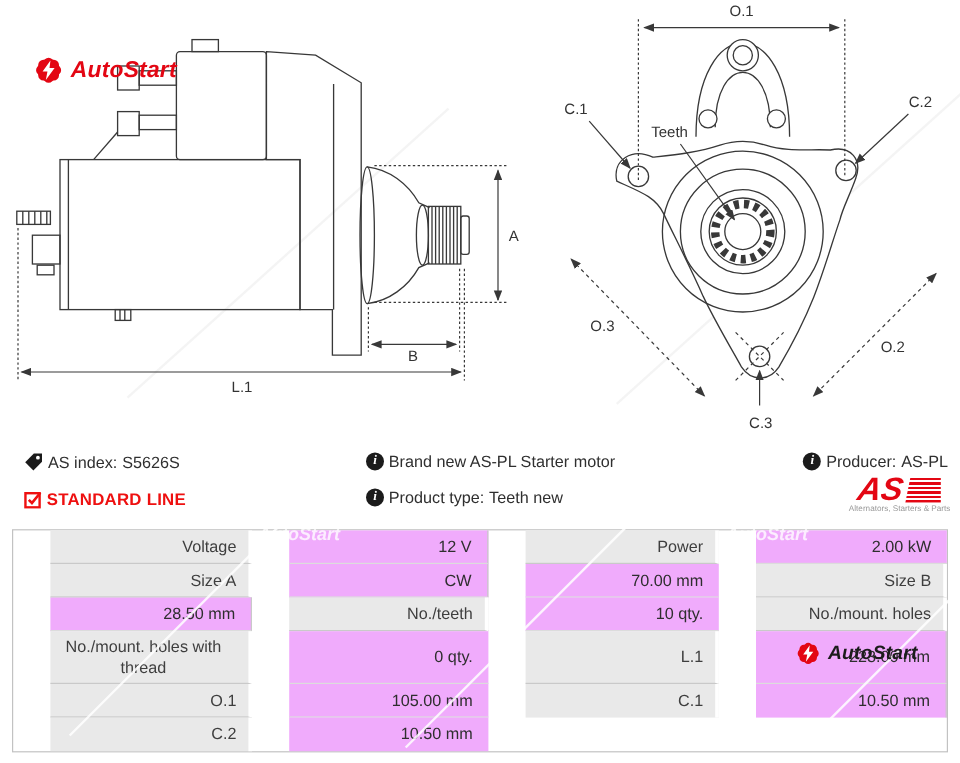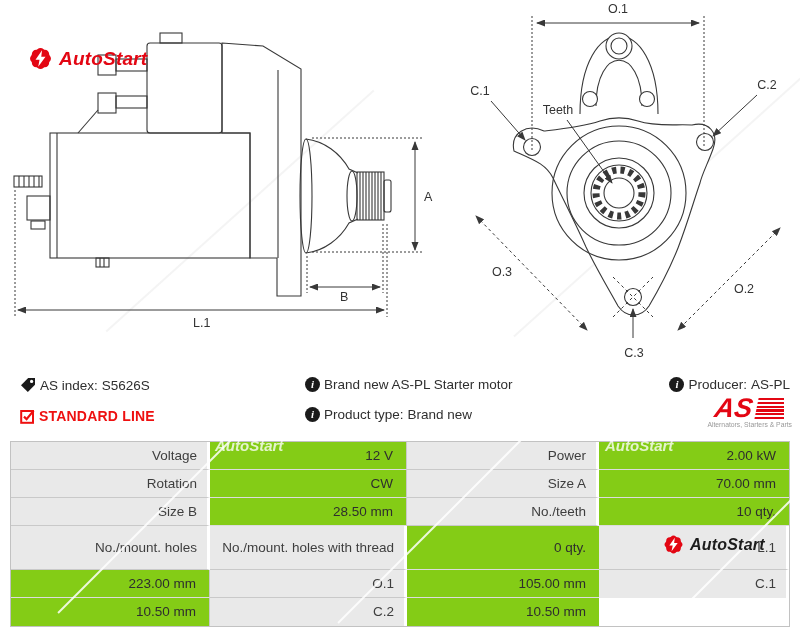--- a/index.html
+++ b/index.html
@@ -33,23 +33,23 @@
   .aspl-stripes{width:30px;height:21px;margin-left:2px;
     background:repeating-linear-gradient(to bottom,#e30613 0 2.2px,transparent 2.2px 3.8px);
     clip-path:polygon(14% 0,100% 0,100% 100%,0 100%);}
   .aspl-tag{font-size:6.8px;color:#999;margin-top:2px;white-space:nowrap;}
 
   
   .spec-table{position:absolute;left:10px;top:441px;width:778px;z-index:5;
     display:grid;grid-template-columns:199px 197px 192px 190px;
     grid-template-rows:28px 28px 28px 44px 28px 28px;
     border:1px solid #c2c2c2;font-size:13.5px;}
-  .cell{display:flex;align-items:center;justify-content:flex-end;box-sizing:border-box;text-align:center;line-height:1.3;}
+  .cell{display:flex;align-items:center;justify-content:flex-end;box-sizing:border-box;text-align:center;line-height:1.3;margin-left:31px;}
   .lbl-cell{background:#e9e9e9;border-right:3px solid #fff;border-bottom:1px solid #c9c9c9;color:#3e3e3e;padding-right:10px;}
-  .val-cell{background:#84cc16;border-right:1px solid #c9c9c9;border-bottom:1px solid #dcdcdc;color:#2e2e2e;padding-right:13px;}
+  .val-cell{background:#f0abfc;border-right:1px solid #c9c9c9;border-bottom:1px solid #dcdcdc;color:#2e2e2e;padding-right:13px;}
   .last-col{border-right:none;}
   .last-row{border-bottom:none;}
 
   
   .wm-text{position:absolute;font-style:italic;font-weight:800;font-size:15px;
     color:rgba(255,255,255,0.78);z-index:7;pointer-events:none;}
   .wm-line{position:absolute;height:2px;background:rgba(255,255,255,0.85);
     transform:rotate(-45deg);z-index:7;pointer-events:none;}
   .wm-line-gray{position:absolute;height:2px;background:rgba(120,120,120,0.08);
     transform:rotate(-42deg);z-index:1;pointer-events:none;}
@@ -200,21 +200,21 @@
   </div>
 
   <div class="info-row" style="left:305px;top:377px;">
     <span class="iico">i</span>
     <span>Brand new AS-PL Starter motor</span>
   </div>
 
   <div class="info-row" style="left:305px;top:407px;">
     <span class="iico">i</span>
     <span>Product type:</span>
-    <span class="b">Brand new</span>
+    <span class="b">Teeth new</span>
   </div>
 
   <div class="info-row" style="right:10px;top:377px;">
     <span class="iico">i</span>
     <span>Producer:</span>
     <span class="b">AS-PL</span>
   </div>
 
   <div class="aspl">
     <div class="aspl-top">
@@ -224,23 +224,22 @@
     <div class="aspl-tag">Alternators, Starters &amp; Parts</div>
   </div>
 
   <div class="spec-table">
 
     <div class="cell lbl-cell">Voltage</div>
     <div class="cell val-cell">12 V</div>
     <div class="cell lbl-cell">Power</div>
     <div class="cell val-cell last-col">2.00 kW</div>
 
-    <div class="cell lbl-cell">Rotation</div>
+    <div class="cell lbl-cell">Size A</div>
     <div class="cell val-cell">CW</div>
-    <div class="cell lbl-cell">Size A</div>
     <div class="cell val-cell last-col">70.00 mm</div>
 
     <div class="cell lbl-cell">Size B</div>
     <div class="cell val-cell">28.50 mm</div>
     <div class="cell lbl-cell">No./teeth</div>
     <div class="cell val-cell last-col">10 qty.</div>
 
     <div class="cell lbl-cell">No./mount. holes</div>
     <div class="cell lbl-cell">No./mount. holes with thread</div>
     <div class="cell val-cell last-col">0 qty.</div>

